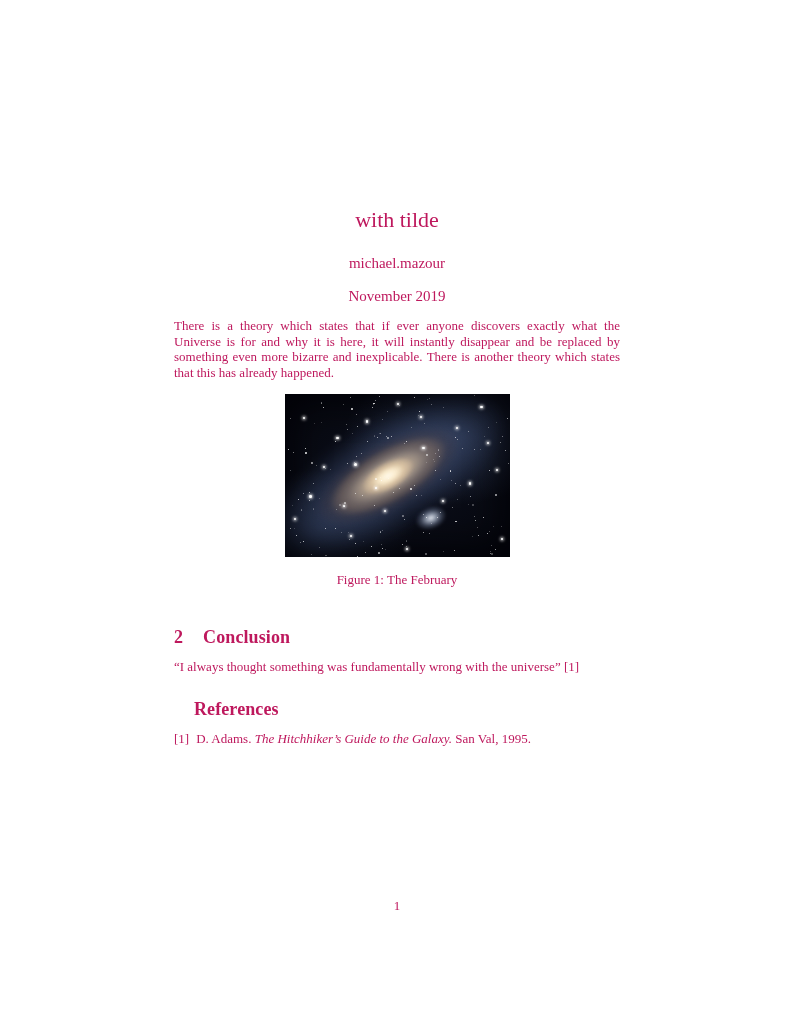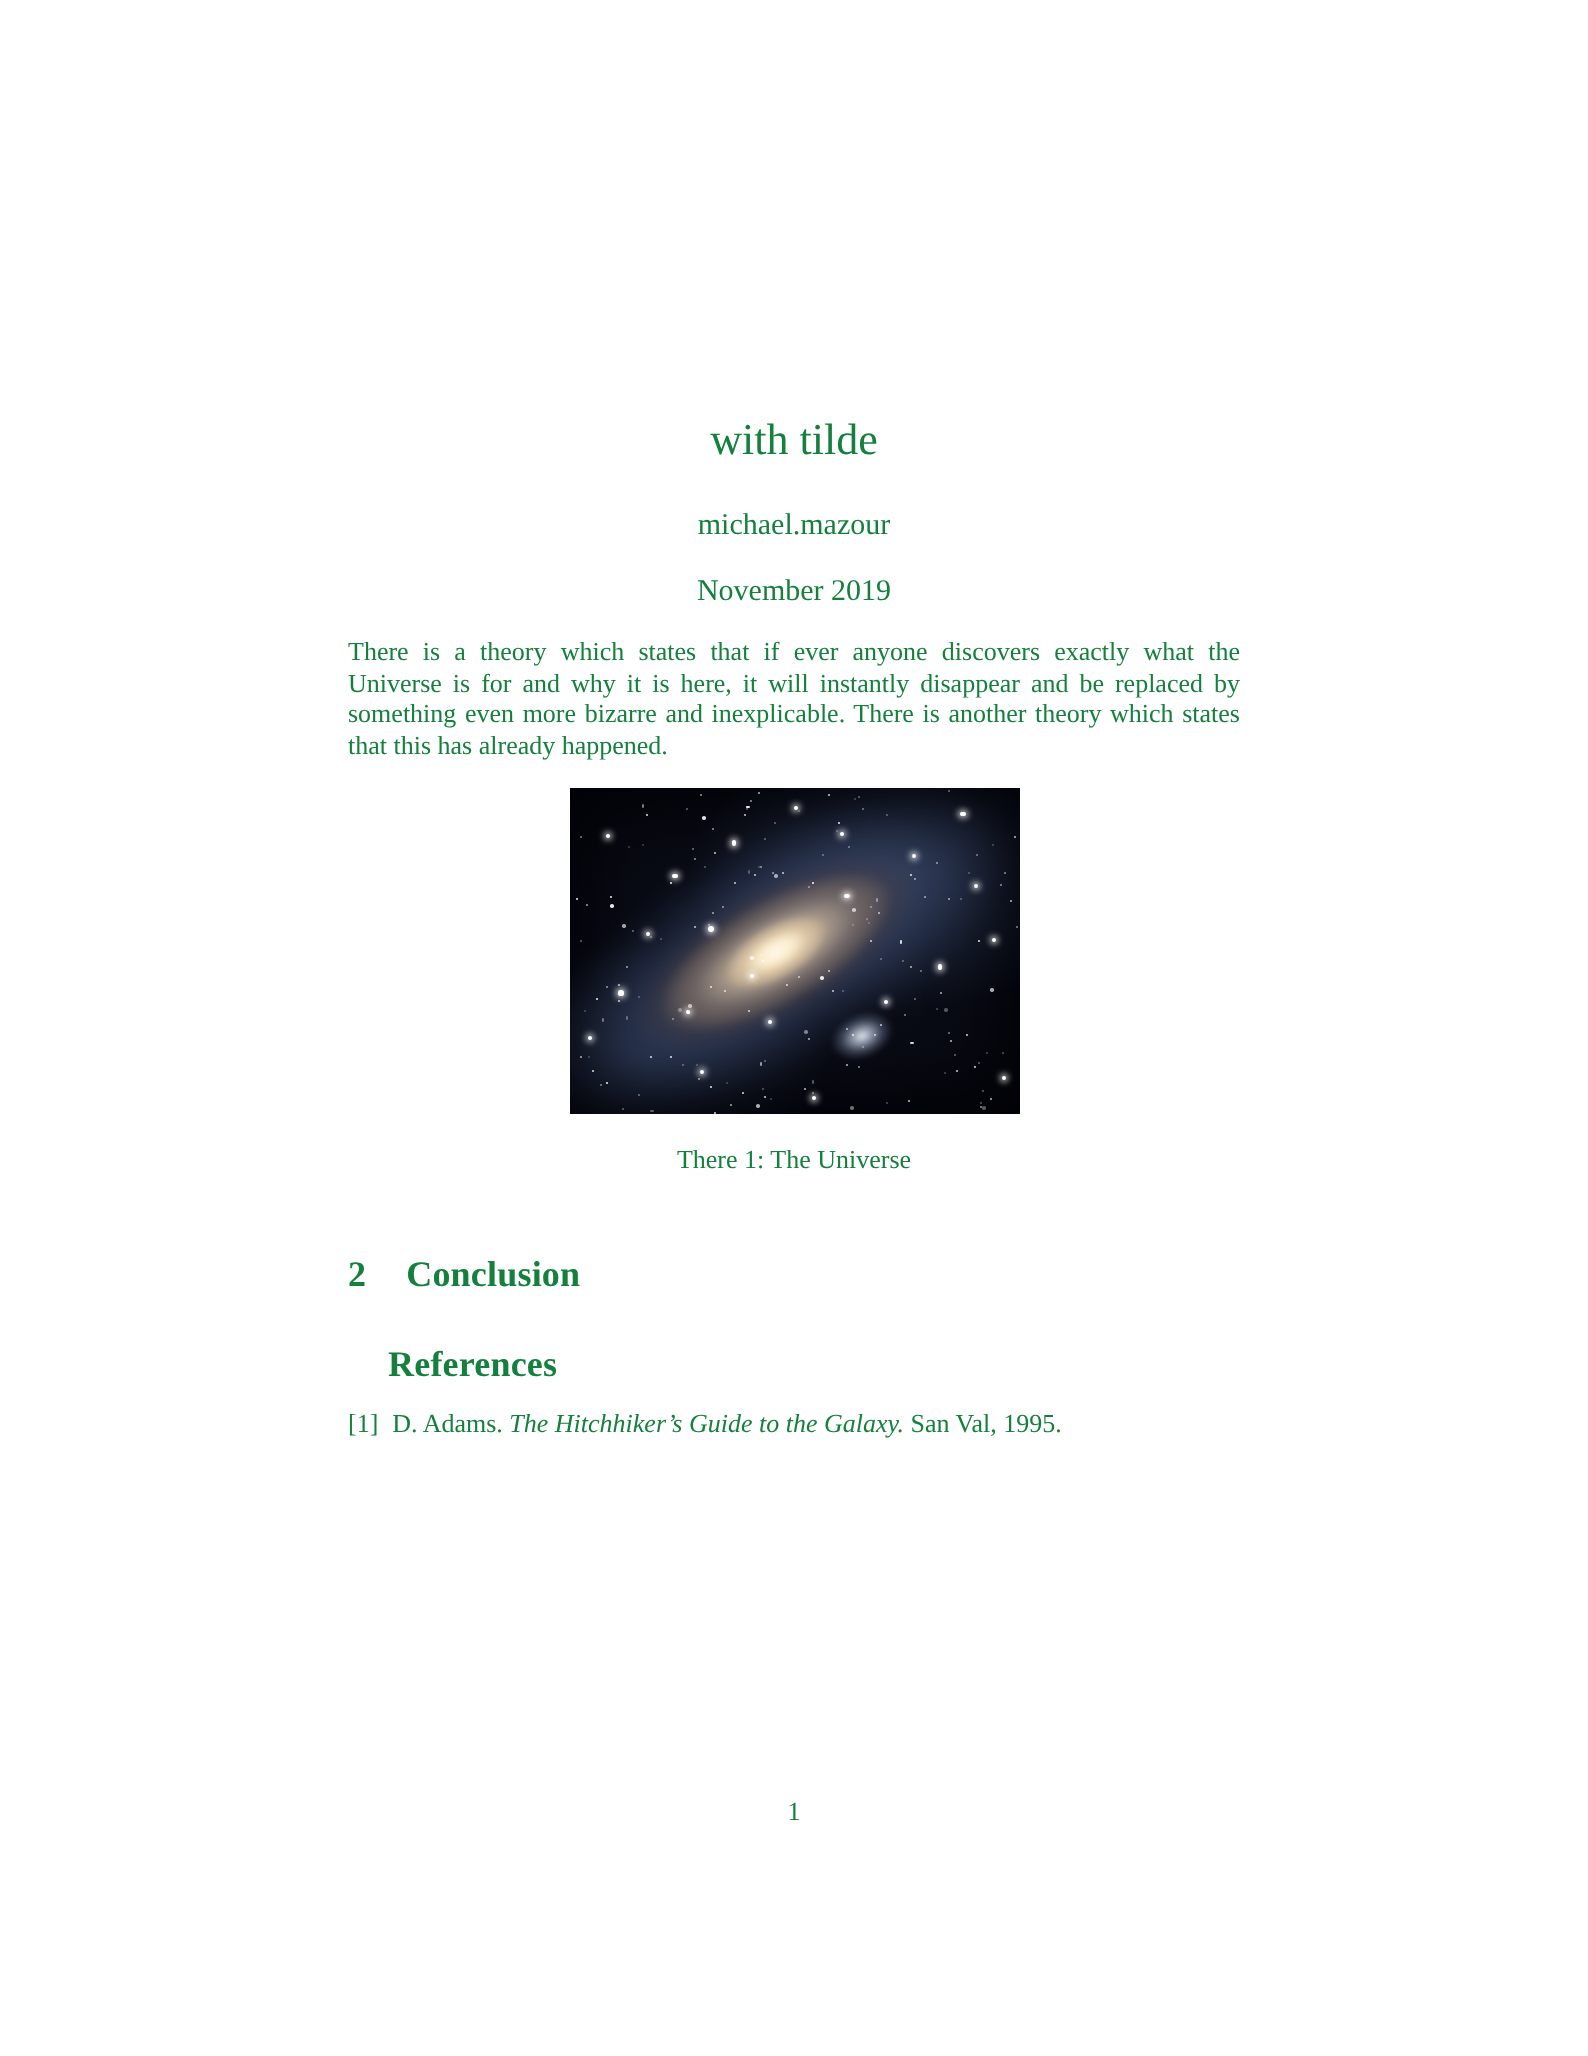--- a/index.html
+++ b/index.html
@@ -1,21 +1,21 @@
 <!DOCTYPE html>
 <html><head>
 <meta charset="utf-8">
 <style>
   html,body{margin:0;padding:0;background:#ffffff;}
   .page{
     position:relative;
     width:794px;height:1028px;
     background:#ffffff;
     font-family:"Liberation Serif", serif;
-    color:#15803d;
+    color:#be185d;
     overflow:hidden;
   }
   .content{
     position:absolute;
     left:174px;top:0;
     width:446px;
   }
   .doc-title{
     margin:0;
     padding-top:207px;
@@ -356,25 +356,26 @@
             <div class="star" style="left: 17%; top: 44%; width: 2.2px; height: 2.2px; opacity: 1; box-shadow: rgba(255, 255, 255, 0.8) 0px 0px 3px 1px;"></div>
             <div class="star" style="left: 76%; top: 20%; width: 2px; height: 2px; opacity: 1; box-shadow: rgba(255, 255, 255, 0.8) 0px 0px 3px 1px;"></div>
             <div class="star" style="left: 94%; top: 46%; width: 2px; height: 2px; opacity: 1; box-shadow: rgba(255, 255, 255, 0.8) 0px 0px 3px 1px;"></div>
             <div class="star" style="left: 50%; top: 5%; width: 2px; height: 2px; opacity: 1; box-shadow: rgba(255, 255, 255, 0.8) 0px 0px 3px 1px;"></div>
             <div class="star" style="left: 8%; top: 14%; width: 2px; height: 2px; opacity: 1; box-shadow: rgba(255, 255, 255, 0.8) 0px 0px 3px 1px;"></div>
             <div class="star" style="left: 96%; top: 88%; width: 2px; height: 2px; opacity: 1; box-shadow: rgba(255, 255, 255, 0.8) 0px 0px 3px 1px;"></div>
             <div class="star" style="left: 40%; top: 57%; width: 2px; height: 2px; opacity: 1; box-shadow: rgba(255, 255, 255, 0.8) 0px 0px 3px 1px;"></div>
             <div class="star" style="left: 26%; top: 68%; width: 2.2px; height: 2.2px; opacity: 1; box-shadow: rgba(255, 255, 255, 0.8) 0px 0px 3px 1px;"></div>
           </div>
       </div>
-      <div class="figure-caption">There 1: The Universe</div>
+      <div class="figure-caption">Figure 1: The February</div>
     </div>
 
     <h2 class="sec-heading sec-2"><span class="sec-num">2</span><span>Conclusion</span></h2>
 
+    <p class="quote-par">“I always thought something was fundamentally wrong with the universe” [1]</p>
 
     <h2 class="sec-heading sec-refs">References</h2>
 
     <p class="ref-entry"><span class="ref-label">[1]</span><span>D. Adams.</span>
       <span class="ref-title">The Hitchhiker’s Guide to the Galaxy.</span>
       <span>San Val, 1995.</span></p>
 
   </div>
 
   <div class="page-number">1</div>

